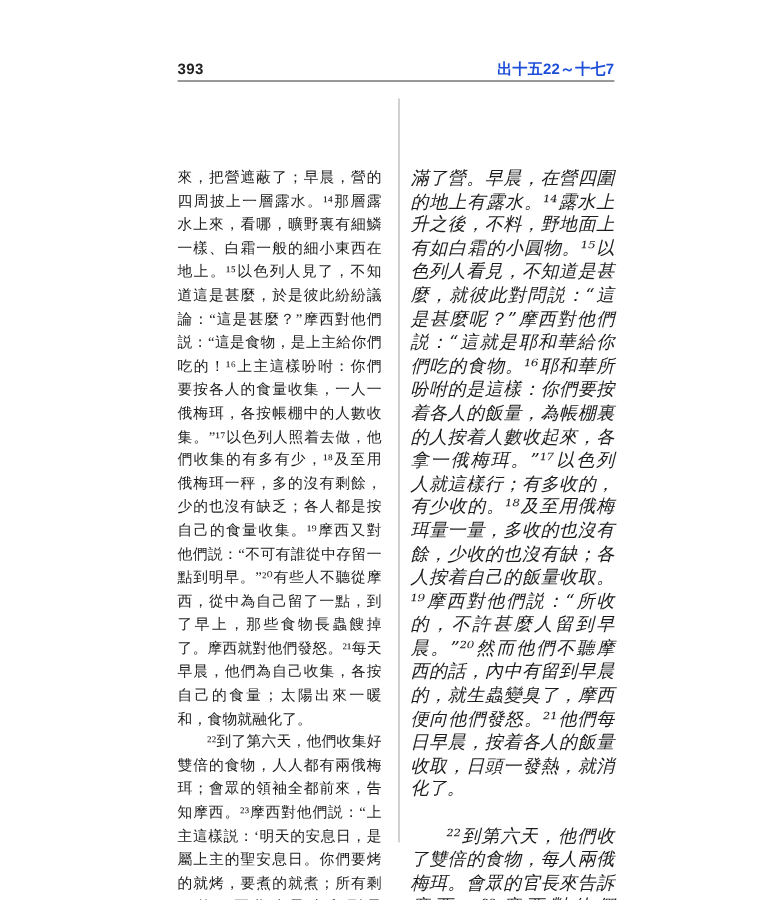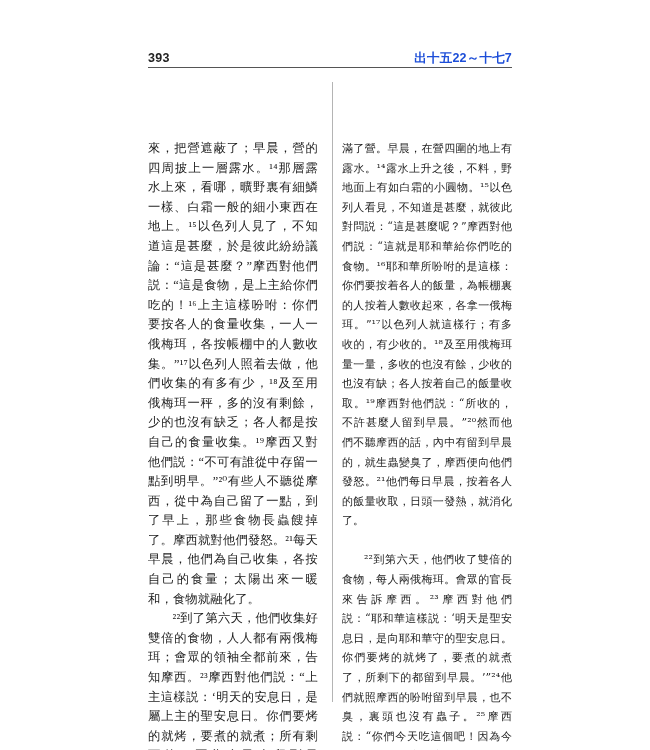--- a/index.html
+++ b/index.html
@@ -113,23 +113,24 @@
     text-align: justify;
     text-justify: inter-ideograph;
     color: #1c1c1c;
     letter-spacing: 0.15px;
   }
   .verse-block.indent { text-indent: 2em; }
   .verse-block.gap-before { margin-top: 19.6px; }
 
   .col.right .verse-block {
     font-family: "DejaVu Serif", "Liberation Serif", serif;
-    font-size: 11px;
+    font-size: 15px;
     line-height: 19.6px;
     letter-spacing: 0.1px;
+    font-style: italic;
   }
 </style>
 </head>
 <body>
 
 <div class="page">
 
   <div class="running-head">
     <span class="folio">393</span>
     <span class="head-ref">出十五22～十七7</span>

